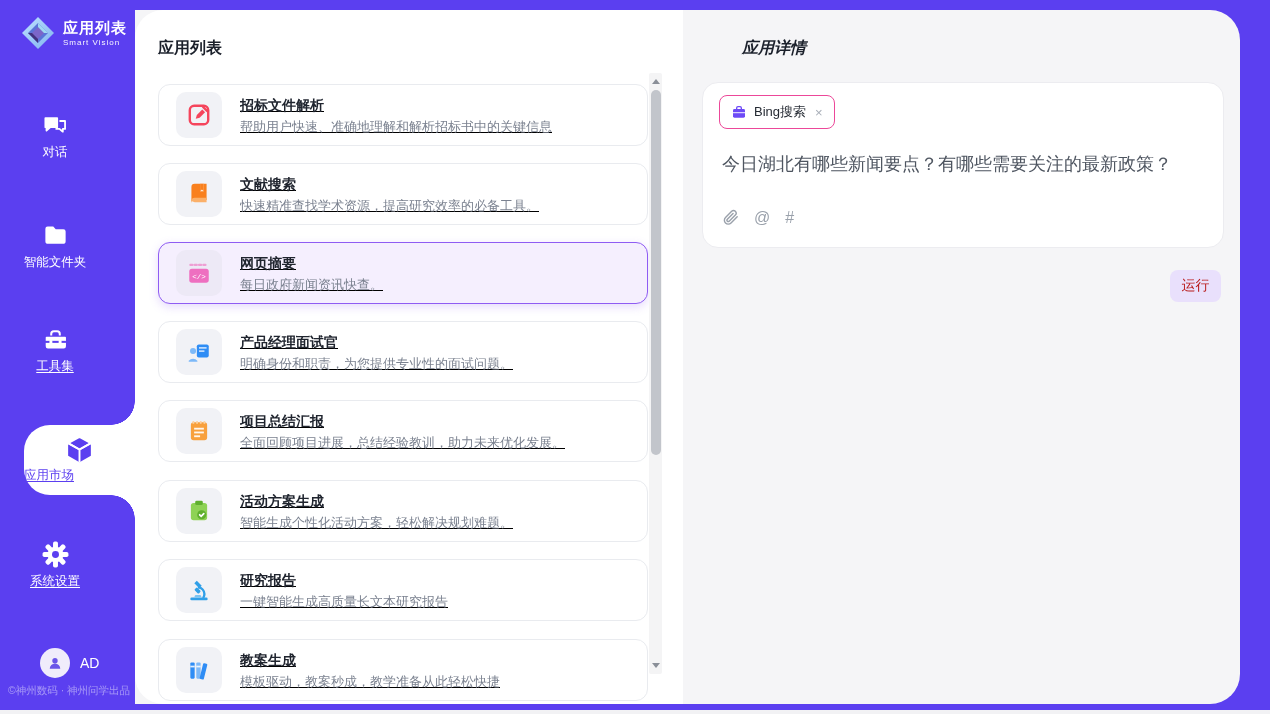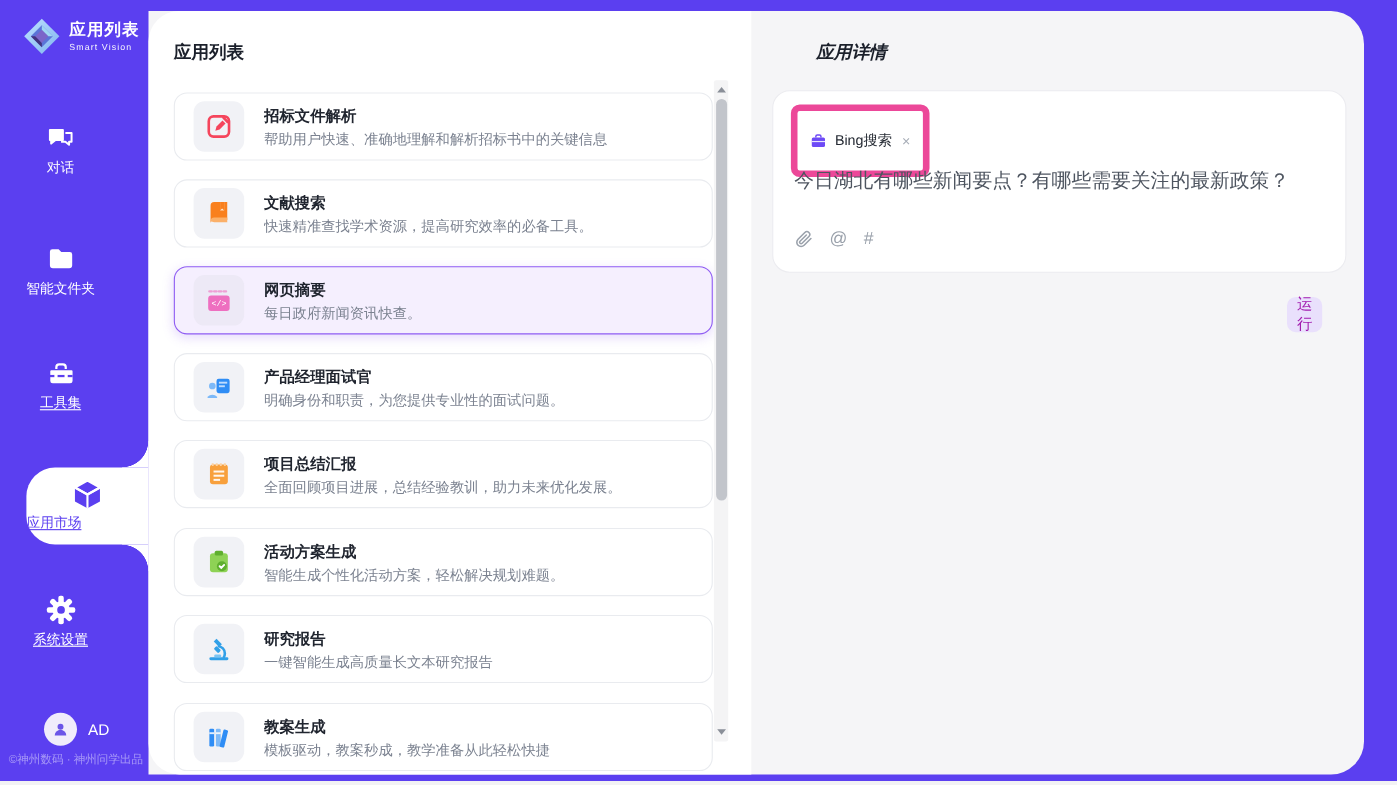--- a/index.html
+++ b/index.html
@@ -45,45 +45,45 @@
   .t-list{left:158px;top:38px;}
   .t-detail{left:742px;top:38px;font-style:italic;}
 
   .card{position:absolute;left:158px;width:488px;height:60px;background:#fff;
         border:1px solid #e9ebef;border-radius:12px;display:flex;align-items:center;}
   .card.selected{background:#f5effe;border:1.5px solid #8f5cf3;box-shadow:0 3px 10px rgba(143,92,243,.22);}
   .tile{width:46px;height:46px;border-radius:10px;background:#f1f2f6;margin-left:17px;
         display:flex;align-items:center;justify-content:center;flex:0 0 auto;}
   .card.selected .tile{background:#ede9f6;}
   .tile svg{width:26px;height:26px;}
-  .card-text{margin-left:18px;overflow:hidden;}
+  .card-text{margin-left:18px;overflow:hidden;text-decoration:underline;}
   .card-name{font-size:14px;font-weight:bold;color:#20252f;line-height:1;}
   .card-desc{font-size:13px;color:#7b8290;margin-top:8px;line-height:1;white-space:nowrap;}
 
   
   .sbar{position:absolute;left:649px;top:73px;width:13px;height:601px;background:#f4f4f5;border-radius:2px;}
   .sbar .arrow{position:absolute;left:2.5px;width:0;height:0;border-left:4px solid transparent;border-right:4px solid transparent;}
   .sbar .arrow.up{top:6px;border-bottom:5px solid #8a8f98;}
   .sbar .arrow.down{bottom:6px;border-top:5px solid #8a8f98;}
   .sbar .thumb{position:absolute;left:1.5px;top:17px;width:10px;height:365px;background:#c2c5cb;border-radius:6px;}
 
   
   .detail-card{position:absolute;left:702px;top:82px;width:520px;height:164px;background:#fff;
                border:1px solid #ececf0;border-radius:16px;}
   .chip{position:absolute;left:16px;top:12px;height:32px;display:inline-flex;align-items:center;
-        padding:11px 11px;border:6px solid #ec4899;border-radius:8px;background:#fff;}
+        padding:0 11px;border:1px solid #ec4899;border-radius:8px;background:#fff;}
   .chip svg{width:16px;height:16px;}
   .chip-label{font-size:13px;color:#252a33;margin-left:7px;}
   .chip-close{font-size:13px;color:#a7adb7;margin-left:9px;cursor:pointer;}
   .query{position:absolute;left:19px;top:69px;font-size:18px;color:#4e5560;}
   .composer-icons{position:absolute;left:19px;top:126px;display:flex;align-items:center;color:#9aa1ab;}
   .composer-icons .ci{margin-right:15px;font-size:16px;line-height:17px;}
   .composer-icons svg{width:17px;height:17px;display:block;}
-  .run-btn{position:absolute;left:1170px;top:270px;width:32px;height:32px;background:#e9e0fc;
-           border:none;border-radius:8px;font-size:14px;color:#a21caf;
+  .run-btn{position:absolute;left:1170px;top:270px;width:51px;height:32px;background:#e9e0fc;
+           border:none;border-radius:8px;font-size:14px;color:#b91c1c;
            display:flex;align-items:center;justify-content:center;cursor:pointer;
            font-family:"Liberation Sans","DejaVu Sans",sans-serif;}
 </style>
 </head>
 <body>
 
 <div class="frame"></div>
 <div class="bottom-strip"></div>
 
 <div class="content-bg"></div>

